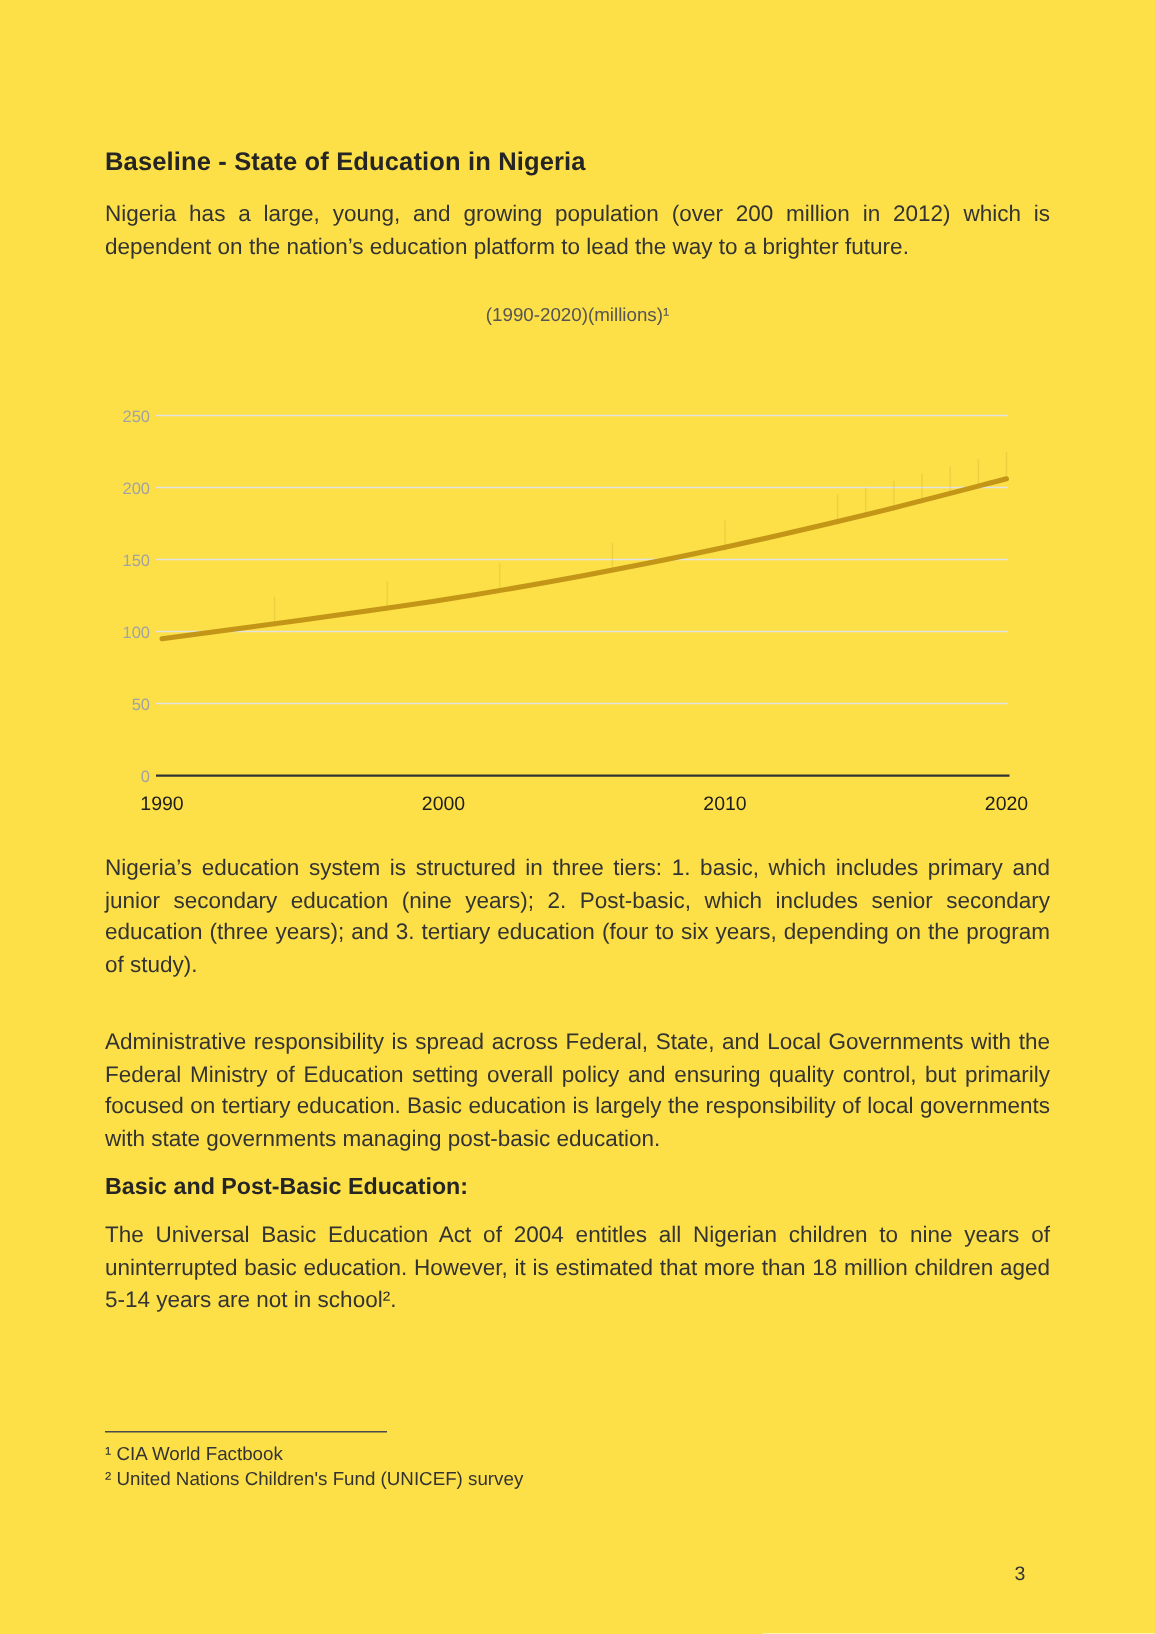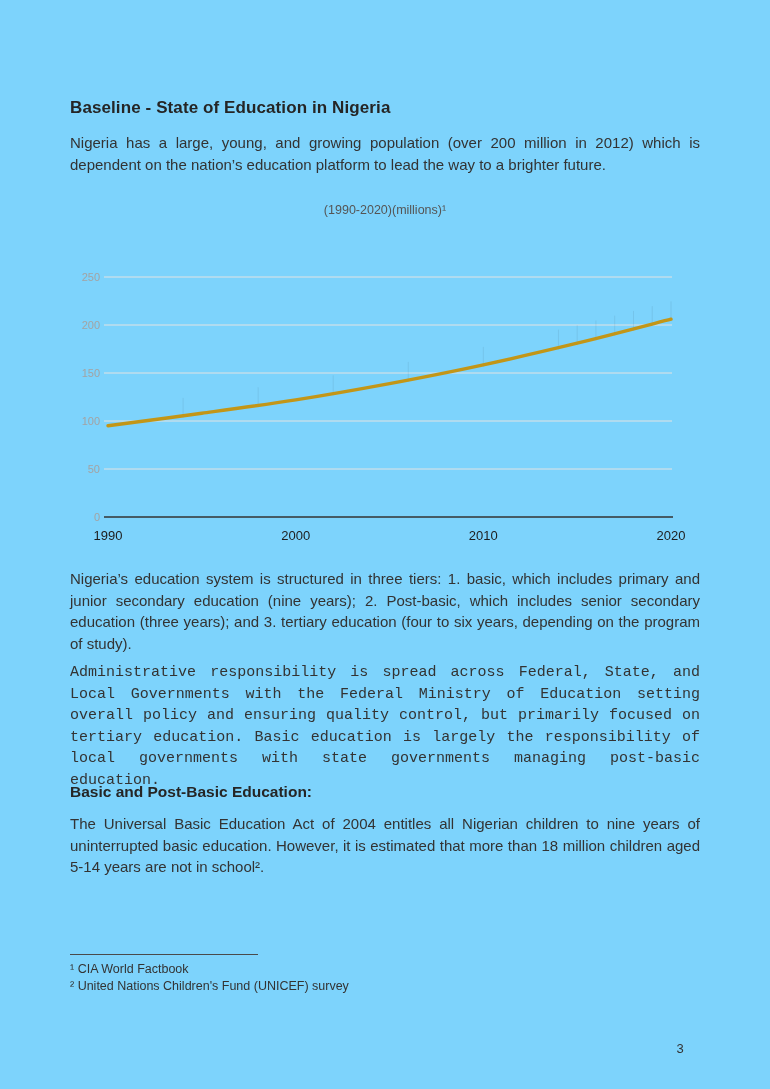--- a/index.html
+++ b/index.html
@@ -4,21 +4,21 @@
 <style>
   html, body {
     margin: 0;
     padding: 0;
     background: #ffffff;
   }
   .page {
     position: relative;
     width: 770px;
     height: 1089px;
-    background: #7dd3fc;
+    background: #fde047;
     font-family: "Liberation Sans", sans-serif;
     overflow: hidden;
   }
   .abs { position: absolute; }
   h1.doc-title {
     left: 70px; top: 98px;
     width: 630px;
     margin: 0;
     font-size: 17px;
     font-weight: bold;
@@ -29,21 +29,21 @@
     left: 70px;
     width: 630px;
     margin: 0;
     font-size: 15px;
     line-height: 21.5px;
     color: #333333;
     text-align: justify;
   }
   .para1 { top: 132px; }
   .para2 { top: 568px; }
-  .para3 { top: 662px; font-family: Liberation Mono, monospace; }
+  .para3 { top: 684px; }
   .para4 { top: 813px; }
   h2.sub-heading {
     left: 70px; top: 783px;
     width: 630px;
     margin: 0;
     font-size: 15.5px;
     font-weight: bold;
     color: #252525;
   }
   .chart-header {

